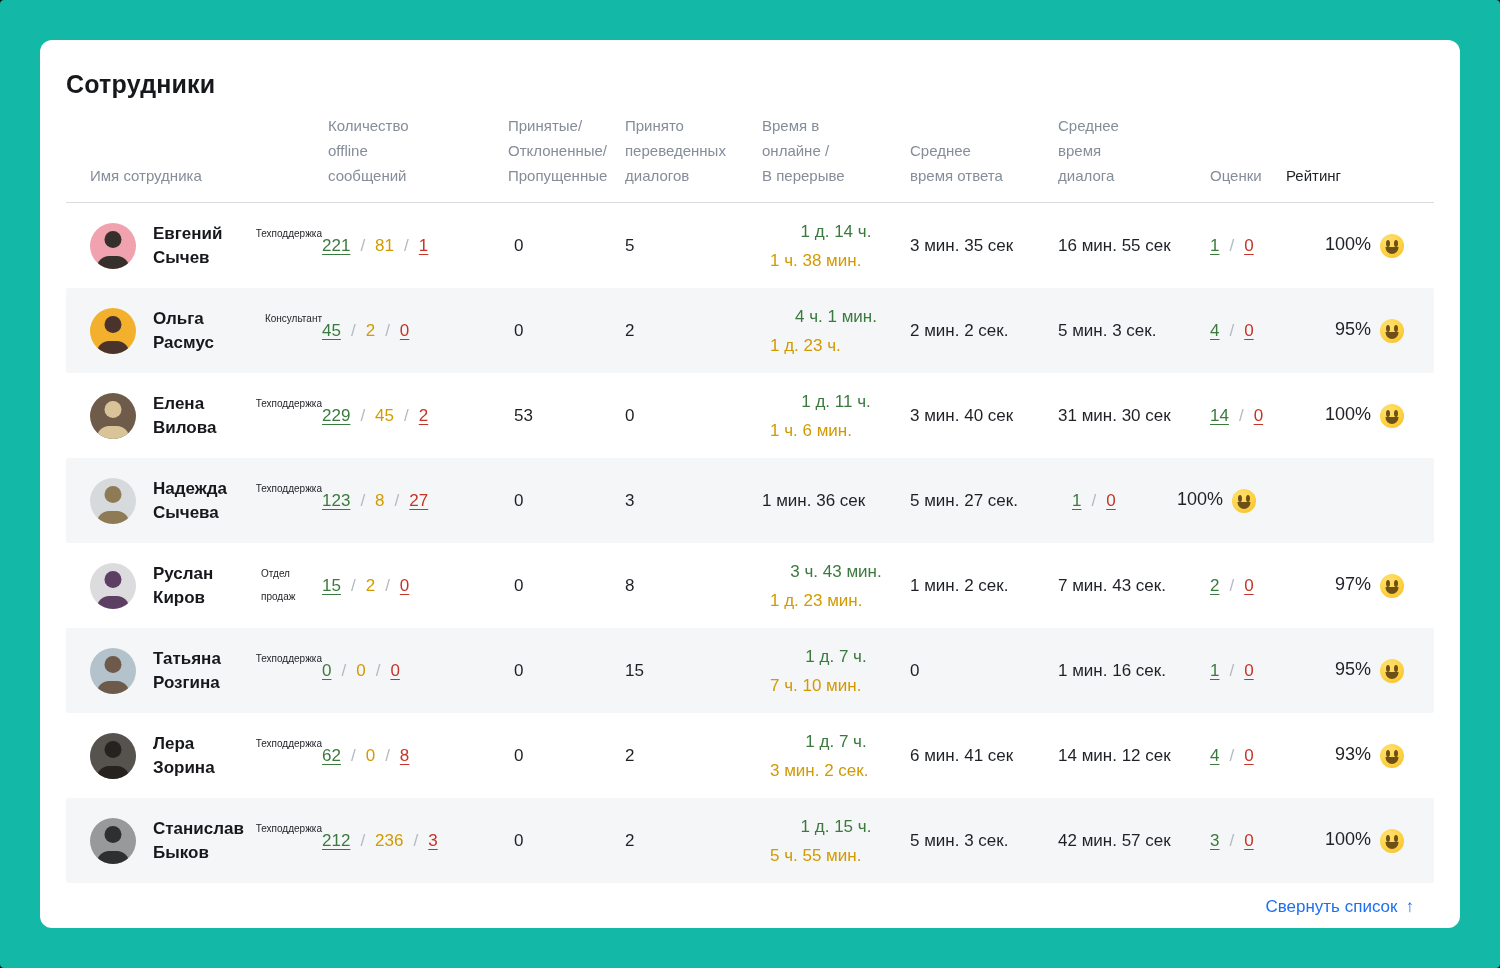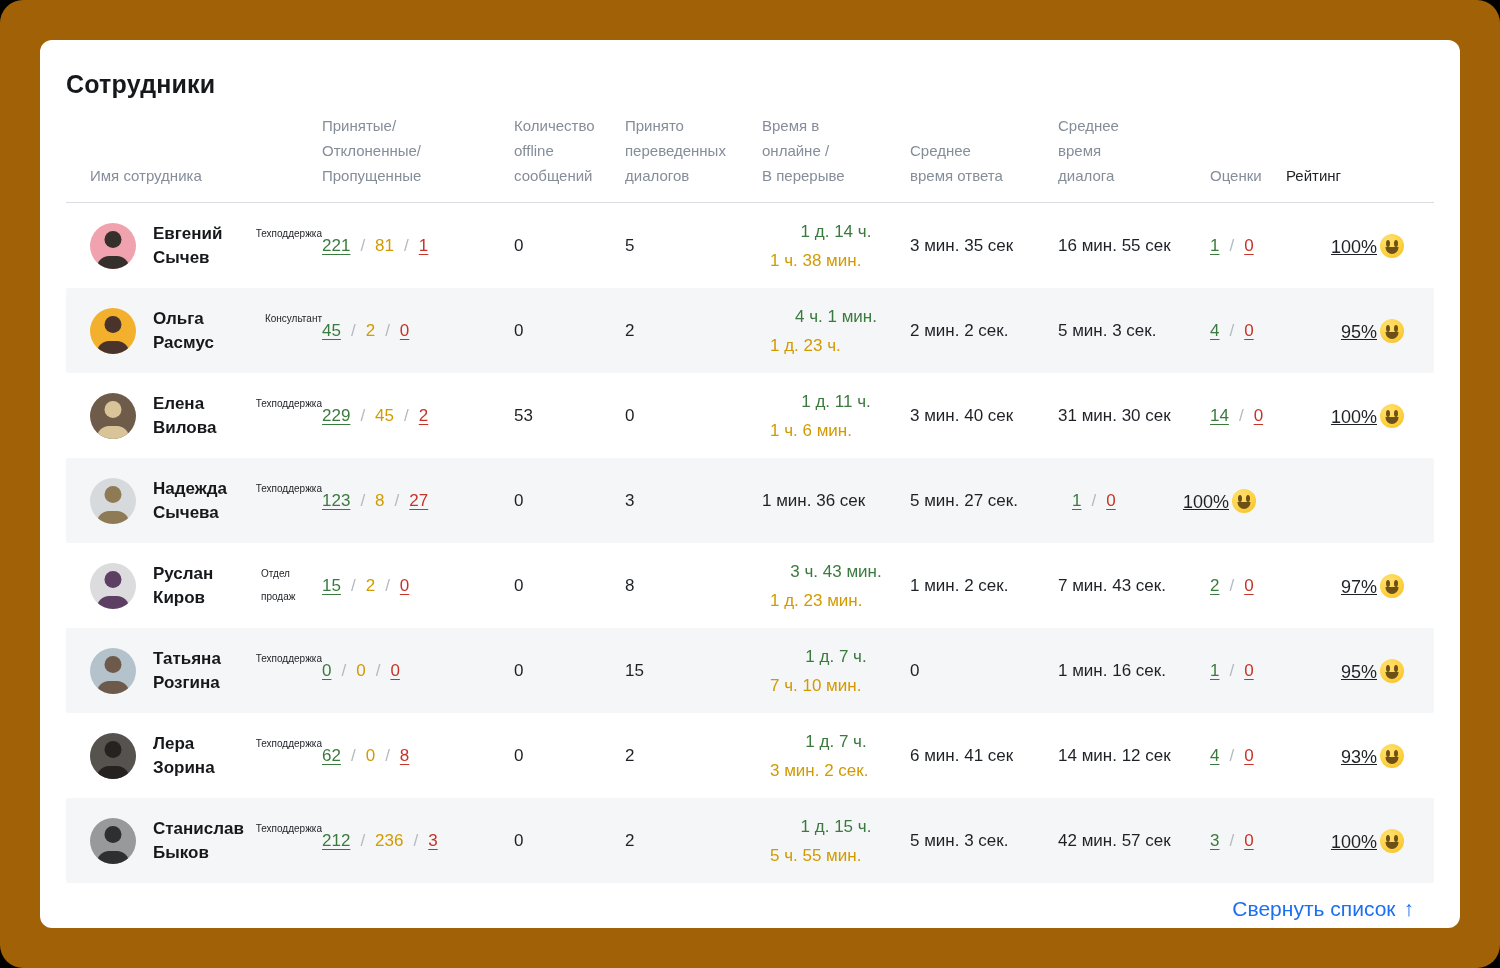--- a/index.html
+++ b/index.html
@@ -6,22 +6,22 @@
   html, body { width: 1500px; height: 968px; }
   body {
     background: #000;
     font-family: "Liberation Sans", "DejaVu Sans", sans-serif;
     color: #1e2126;
     position: relative;
     overflow: hidden;
   }
   .frame {
     position: absolute; inset: 0;
-    background: #a16207;
-    border-radius: 23px;
+    background: #14b8a6;
+    border-radius: 4px;
   }
   .card {
     position: absolute;
     left: 40px; top: 40px; right: 40px; bottom: 40px;
     background: #ffffff;
     border-radius: 12px;
     padding: 28px 26px 0 26px;
     overflow: hidden;
   }
   .page-title {
@@ -83,22 +83,22 @@
   .ratings-cell { padding-left: 14px; }
   .slash { color: #b4bac2; font-size: 17px; }
   .num.green { color: var(--green); }
   .num.orange { color: var(--orange); }
   .num.red { color: var(--red); }
   a.link { text-decoration: underline; text-underline-offset: 3px; cursor: pointer; }
   .time-cell { display: flex; flex-direction: column; line-height: 29px; }
   .green-line { color: var(--green); text-align: center; }
   .orange-line { color: var(--orange); margin-left: 8px; }
   .rating-cell {
-    display: flex; align-items: flex-end; justify-content: flex-end;
-    gap: 3px; padding-right: 30px; text-decoration: underline;
+    display: flex; align-items: flex-start; justify-content: flex-end;
+    gap: 9px; padding-right: 30px;
   }
   .rating-val { font-size: 18px; }
   .smiley {
     width: 24px; height: 24px; border-radius: 50%;
     background: radial-gradient(circle at 35% 28%, #ffe070, #fdd243 55%, #f3b824);
     position: relative; flex: none;
   }
   .smiley .eye {
     position: absolute; top: 6px; width: 4px; height: 7px;
     background: #6e4f15; border-radius: 50%;
@@ -109,42 +109,42 @@
     position: absolute; bottom: 4px; left: 50%; transform: translateX(-50%);
     width: 13px; height: 7px; background: #6e4f15;
     border-radius: 0 0 13px 13px;
   }
   .tfoot {
     display: flex; justify-content: flex-end;
     padding: 14px 20px 0 0;
   }
   .collapse-link {
     color: var(--blue);
-    font-size: 21px;
+    font-size: 17px;
     cursor: pointer;
     display: flex; align-items: center; gap: 8px;
     text-decoration: none;
   }
 </style>
 </head>
 <body>
 
 <div class="frame">
   <div class="card">
 
     <h1 class="page-title">Сотрудники</h1>
 
     <div class="grid thead">
       <div class="th name-h">Имя сотрудника</div>
+      <div class="th pad6">Количество
+offline
+сообщений</div>
       <div class="th">Принятые/
 Отклоненные/
 Пропущенные</div>
-      <div class="th pad6">Количество
-offline
-сообщений</div>
       <div class="th">Принято
 переведенных
 диалогов</div>
       <div class="th">Время в
 онлайне /
 В перерыве</div>
       <div class="th">Среднее
 время ответа</div>
       <div class="th">Среднее
 время

